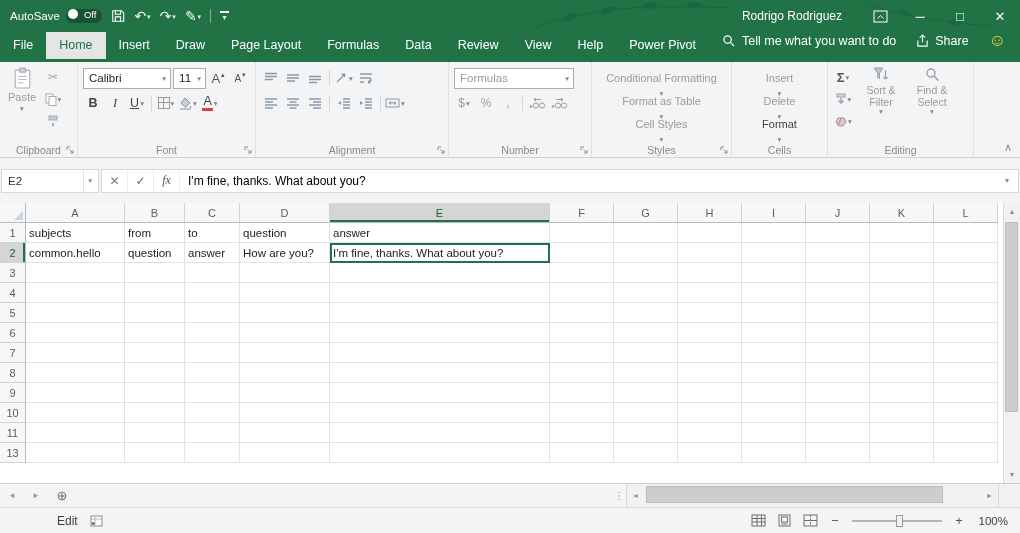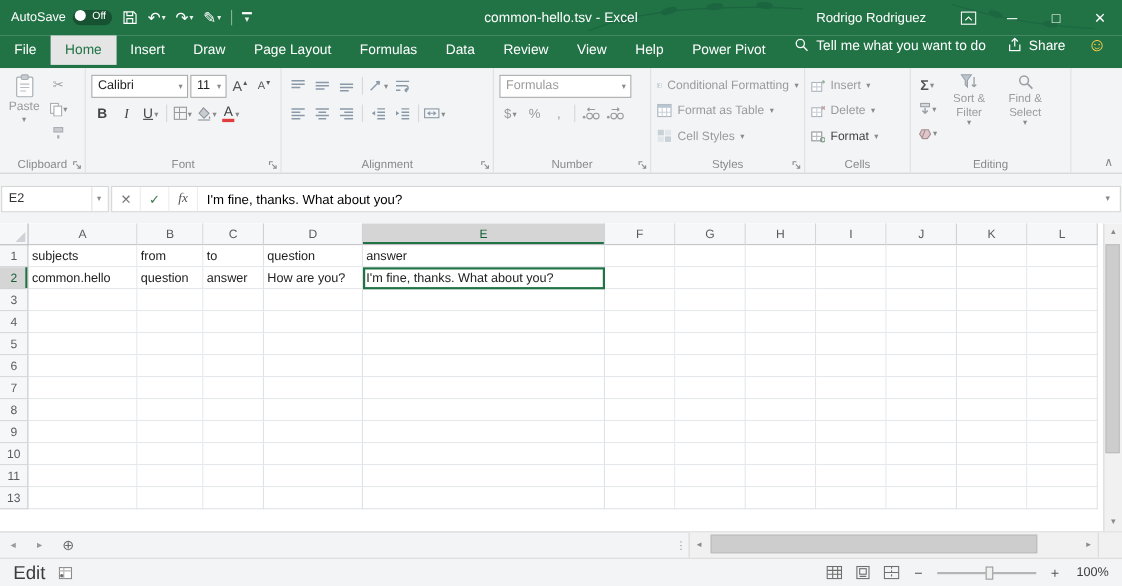--- a/index.html
+++ b/index.html
@@ -54,21 +54,21 @@
   .minicol { display:flex; flex-direction:column; gap:2px; }
   .b { font-weight:bold; color:#444; }
   .i { font-style:italic; font-family:"Liberation Serif",serif; color:#444; }
   .u .u-t { text-decoration:underline; color:#444; }
   .fsz { font-size:13px; color:#555; } .fsz.sm { font-size:10px; }
   .supz { font-size:7px; color:#555; margin-bottom:6px; }
   .fc { color:#444; border-bottom:3px solid #e03e3e; line-height:1; font-size:12.5px; padding:0 1px; }
   .bord-ico { width:12px; height:12px; border:1px solid #999;
     background:linear-gradient(to right,transparent 4px,#999 4px 5px,transparent 5px),
                linear-gradient(to bottom,transparent 4px,#999 4px 5px,transparent 5px); }
-  .stack-btn { display:flex; align-items:center; gap:5px; height:21px; font-size:11px; color:#9b9b9b; margin-bottom:2px; cursor:default; white-space:nowrap; }
+  .stack-btn { display:flex; align-items:center; gap:5px; height:21px; font-size:11px; color:#9b9b9b; margin-bottom:2px; cursor:default; white-space:nowrap;flex-direction:column; }
   .stack-btn.en { color:#444; }
   .g-editing .rg-body { display:flex; gap:5px; }
   .bigbtn2 { width:46px; display:flex; flex-direction:column; align-items:center; font-size:10.5px; line-height:1.15; color:#9b9b9b; text-align:center; cursor:default; }
   .bigbtn2 svg { margin-bottom:2px; }
   .collapse { position:absolute; right:8px; bottom:3px; color:#8a8a8a; font-size:11px; cursor:default; }
   .num-sym { font-size:12px; color:#9b9b9b; }
 
   
   .formula-area { height:45px; background:#f3f4f5; display:flex; align-items:center; padding:0 1px; gap:2px; flex:0 0 auto; }
   .name-box { width:98px; height:24px; background:#fff; border:1px solid #d6d6d6; display:flex; align-items:center; font-size:11.5px; padding:0 6px; color:#333; }
@@ -103,21 +103,21 @@
   .sh-spacer { flex:1; }
   .sh-dots { width:14px; display:flex; align-items:center; justify-content:center; color:#9a9a9a; font-size:10px; cursor:col-resize; }
   .hscroll { width:372px; background:#f1f1f1; border-left:1px solid #d9d9d9; display:flex; align-items:center; }
   .hs-btn { width:17px; height:100%; display:flex; align-items:center; justify-content:center; font-size:7px; color:#8a8a8a; cursor:default; }
   .h-track { flex:1; height:100%; position:relative; }
   .h-thumb { position:absolute; left:2px; top:2px; height:17px; width:88%; background:#cdcdcd; border:1px solid #bdbdbd; }
   .sh-corner { width:22px; background:#f1f1f1; border-left:1px solid #d9d9d9; }
 
   
   .statusbar { height:26px; background:#f3f4f5; border-top:1px solid #d9d9d9; display:flex; align-items:center; padding-left:12px; gap:12px; flex:0 0 auto; }
-  .sb-mode { font-size:17px; color:#3c3c3c; }
+  .sb-mode { font-size:12px; color:#3c3c3c;margin-left:45px; }
   .sb-macro { display:flex; align-items:center; cursor:default; }
   .sb-right { margin-left:auto; display:flex; align-items:center; gap:11px; padding-right:12px; }
   .view-btn { display:flex; align-items:center; cursor:default; }
   .zoom-out,.zoom-in { font-size:13px; color:#555; cursor:default; width:12px; text-align:center; }
   .zoom-slider { width:90px; height:14px; position:relative; cursor:default; }
   .z-track { position:absolute; top:6px; left:0; right:0; height:2px; background:#b5b5b5; }
   .z-notch { position:absolute; top:3px; left:50%; width:1px; height:8px; background:#999; }
   .z-thumb { position:absolute; top:1px; left:44px; width:7px; height:12px; background:#f0f0f0; border:1px solid #9a9a9a; }
   .zoom-pct { font-size:11.5px; color:#3c3c3c; width:32px; text-align:right; }
 </style>
@@ -168,21 +168,20 @@
       <span class="qat-btn">
           <span>✎</span>
           <span class="dd">▾</span>
         </span>
       <span class="qat-sep"></span>
       <span class="qat-btn qat-custom">
           <span class="bar"></span>
           <span class="dd">▾</span>
         </span>
     </div>
-    <div class="tb-title">common-hello.tsv - Excel</div>
     <div class="tb-right">
       <span class="tb-user">Rodrigo Rodriguez</span>
       <span class="tb-btn">
         <svg width="15" height="13" viewBox="0 0 15 13">
             <rect x="1" y="1" width="13" height="11" fill="none" stroke="#fff"></rect>
             <path d="M4.5 8.5 L7.5 5.5 L10.5 8.5" fill="none" stroke="#fff"></path>
           </svg>
       </span>
       <span class="tb-btn">
           <span>─</span>

